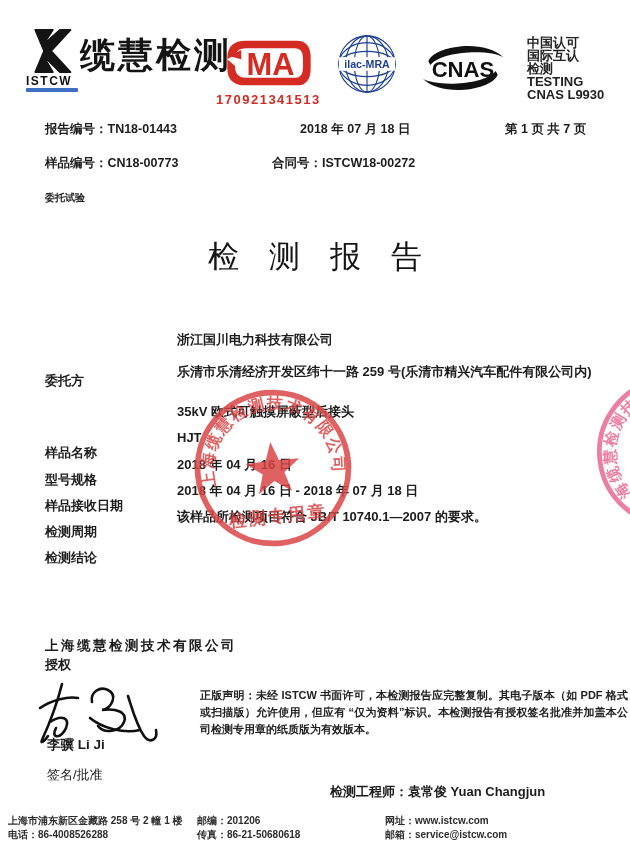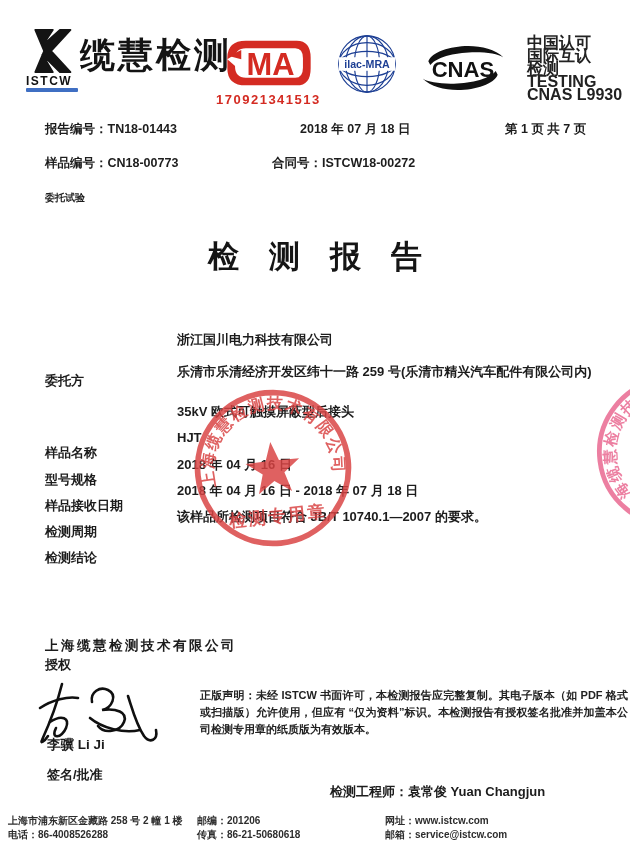--- a/index.html
+++ b/index.html
@@ -20,34 +20,34 @@
   .brand-abbr{left:26px;top:74px;font-size:12px;font-weight:800;letter-spacing:1.5px;color:#111;}
   .brand-tagline{left:26px;top:88px;width:52px;height:4px;background:#1d56b8;opacity:.85;border-radius:1px;}
   .brand-name{left:80px;top:32px;font-size:35px;font-weight:800;color:#141414;letter-spacing:3px;}
 
   .cma-box{left:222px;top:36px;width:94px;height:54px;}
   .cma-number{left:216px;top:92px;width:110px;font-size:13px;font-weight:800;color:#d42b22;letter-spacing:1.5px;}
 
   .ilac-box{left:336px;top:33px;width:62px;height:62px;}
   .cnas-box{left:414px;top:42px;width:98px;height:52px;}
 
-  .accred{left:527px;top:36px;font-size:16px;line-height:13px;font-weight:700;color:#222;}
+  .accred{left:527px;top:36px;font-size:13px;line-height:13px;font-weight:700;color:#222;}
   .accred div{white-space:nowrap;}
 
   
   .meta{font-size:12.5px;font-weight:700;color:#1d1d1d;white-space:nowrap;}
   .m-report{left:45px;top:121px;}
   .m-date{left:300px;top:121px;}
   .m-page{left:505px;top:121px;}
   .m-sample{left:45px;top:155px;}
   .m-contract{left:272px;top:155px;}
   .m-testtype{left:45px;top:191px;font-size:10px;}
 
   
-  .title{left:0;top:236px;width:100%;text-align:center;font-size:31px;font-weight:700;
+  .title{left:0;top:236px;width:100%;text-align:center;font-size:31px;font-weight:400;
          letter-spacing:30px;text-indent:30px;color:#151515;}
 
   
   .lbl{left:45px;font-size:13px;font-weight:700;white-space:nowrap;margin-top:41px;}
   .val{left:177px;font-size:13px;font-weight:700;white-space:nowrap;}
   .r-client{top:331px;}
   .r-addr{top:363px;}
   .r0{top:403px;} .r1{top:430px;} .r2{top:456px;} .r3{top:482px;} .r4{top:508px;}
 
   
@@ -57,21 +57,21 @@
   
   .valid-note{left:45px;top:606px;font-size:13px;font-weight:700;}
   .issuer-co{left:45px;top:637px;font-size:13.5px;font-weight:700;letter-spacing:2.5px;}
   .issuer-auth{left:45px;top:656px;font-size:13px;font-weight:700;}
 
   .copyright{left:200px;top:687px;width:428px;font-size:11px;line-height:17px;
              font-weight:600;color:#222;text-align:justify;}
 
   .sig-svg{left:32px;top:678px;width:135px;height:72px;}
   .sig-name{left:47px;top:736px;font-size:13.5px;font-weight:800;}
-  .sig-label{left:47px;top:766px;font-size:13px;font-weight:700;text-align:center;}
+  .sig-label{left:47px;top:766px;font-size:13px;font-weight:400;text-align:center;}
 
   .engineer{left:330px;top:783px;width:300px;font-size:13px;font-weight:700;white-space:nowrap;}
 
   
   .foot{font-size:10px;font-weight:700;color:#2d2d2d;line-height:14px;white-space:nowrap;}
   .f1{left:8px;top:814px;}
   .f2{left:197px;top:814px;}
   .f3{left:385px;top:814px;}
 </style>
 </head>

